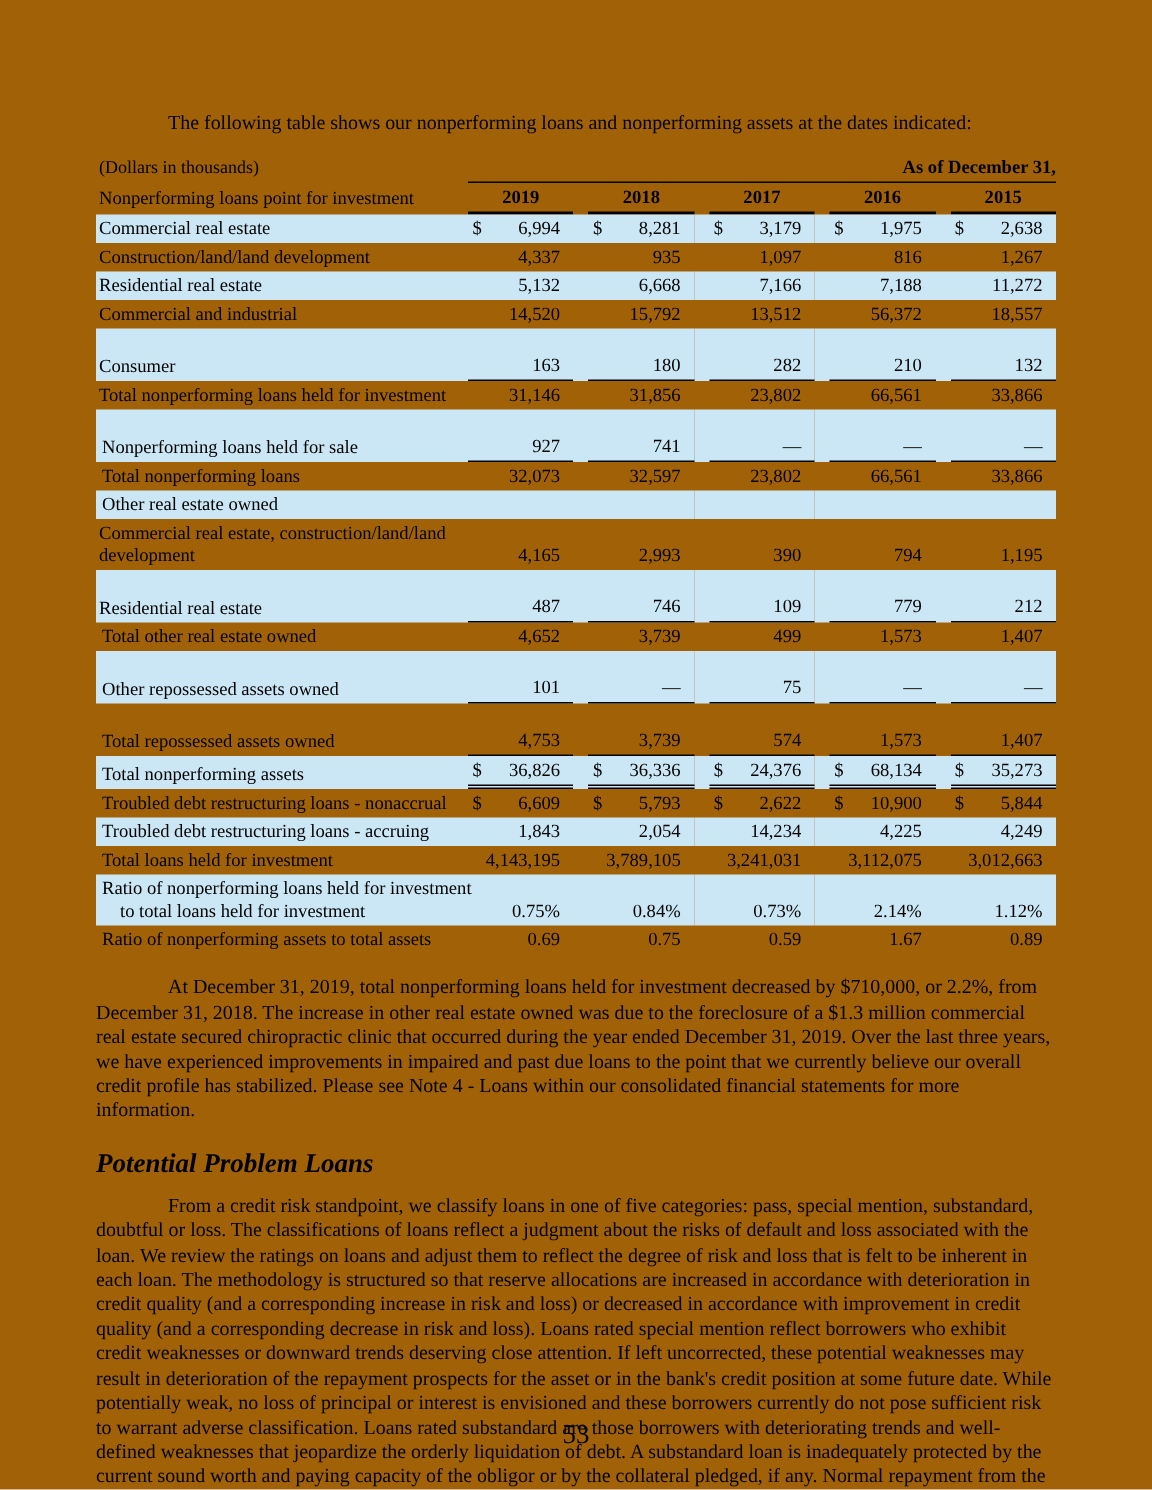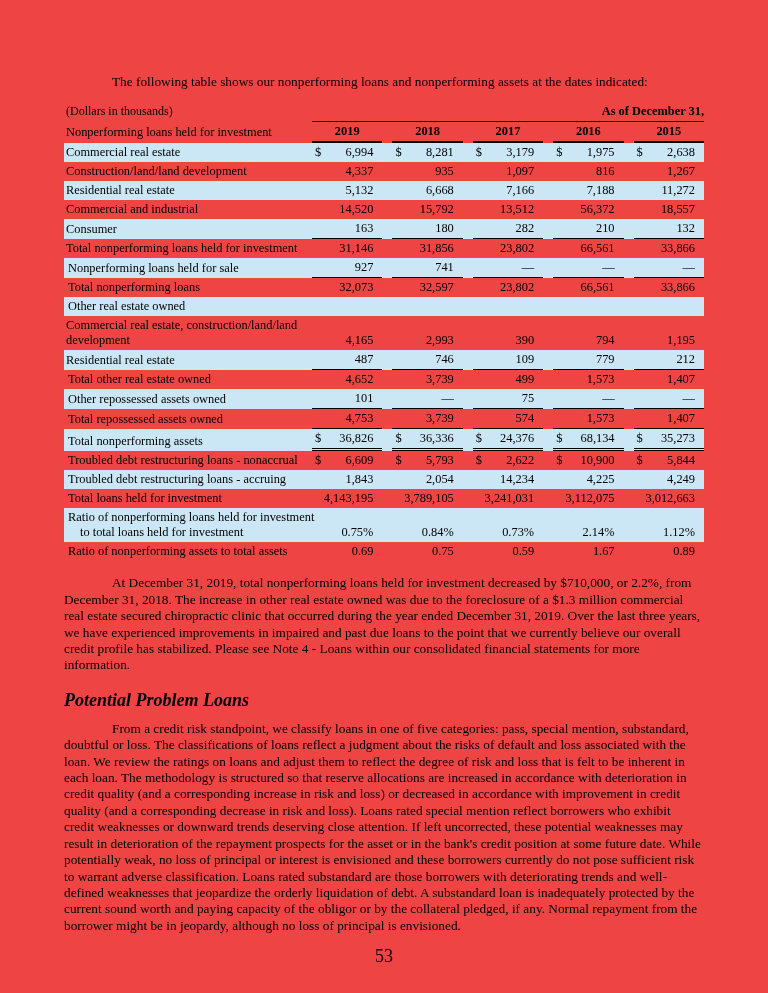--- a/index.html
+++ b/index.html
@@ -9,21 +9,21 @@
     color: #000000;
     font-family: "Liberation Serif", "DejaVu Serif", serif;
   }
   .page {
     position: relative;
     width: 768px;
     height: 993px;
     box-sizing: border-box;
     padding: 74px 64px 0 64px;
     overflow: hidden;
-    background: #ef4444;
+    background: #a16207;
   }
   p.body-text {
     font-size: 13.3px;
     line-height: 16.4px;
     margin: 0 0 12px 0;
     text-indent: 48px;
     text-align: left;
   }
   h3.section-heading {
     font-size: 18px;
@@ -74,21 +74,21 @@
     white-space: nowrap;
   }
   td.lbl.ind1 { padding-left: 2px; }
   td.num { padding: 0; }
   td.num .cl {
     display: flex;
     justify-content: space-between;
     margin-left: 10px;
     padding: 2px 9px 2px 3px;
   }
-  td.num.b-single .cl { border-bottom: 1px solid #000; }
+  td.num.b-single .cl { border-bottom: 1px solid #000; flex-direction: column; }
   td.num.b-double .cl { border-bottom: 3px double #000; }
   .dollar { text-align: left; }
   .val { text-align: right; }
   .page-number {
     position: absolute;
     bottom: 26px;
     left: 0;
     right: 0;
     text-align: center;
     font-size: 18px;
@@ -111,21 +111,21 @@
         <col class="c-num">
     </colgroup>
     <thead>
       <tr>
         <td class="units">(Dollars in thousands)</td>
         <td class="datehead" colspan="5">
           <div class="dh">As of December 31,</div>
         </td>
       </tr>
       <tr>
-        <td class="stub">Nonperforming loans held for investment</td>
+        <td class="stub">Nonperforming loans point for investment</td>
         <td class="year">
             <div class="yl">2019</div>
           </td>
         <td class="year">
             <div class="yl">2018</div>
           </td>
         <td class="year">
             <div class="yl">2017</div>
           </td>
         <td class="year">

